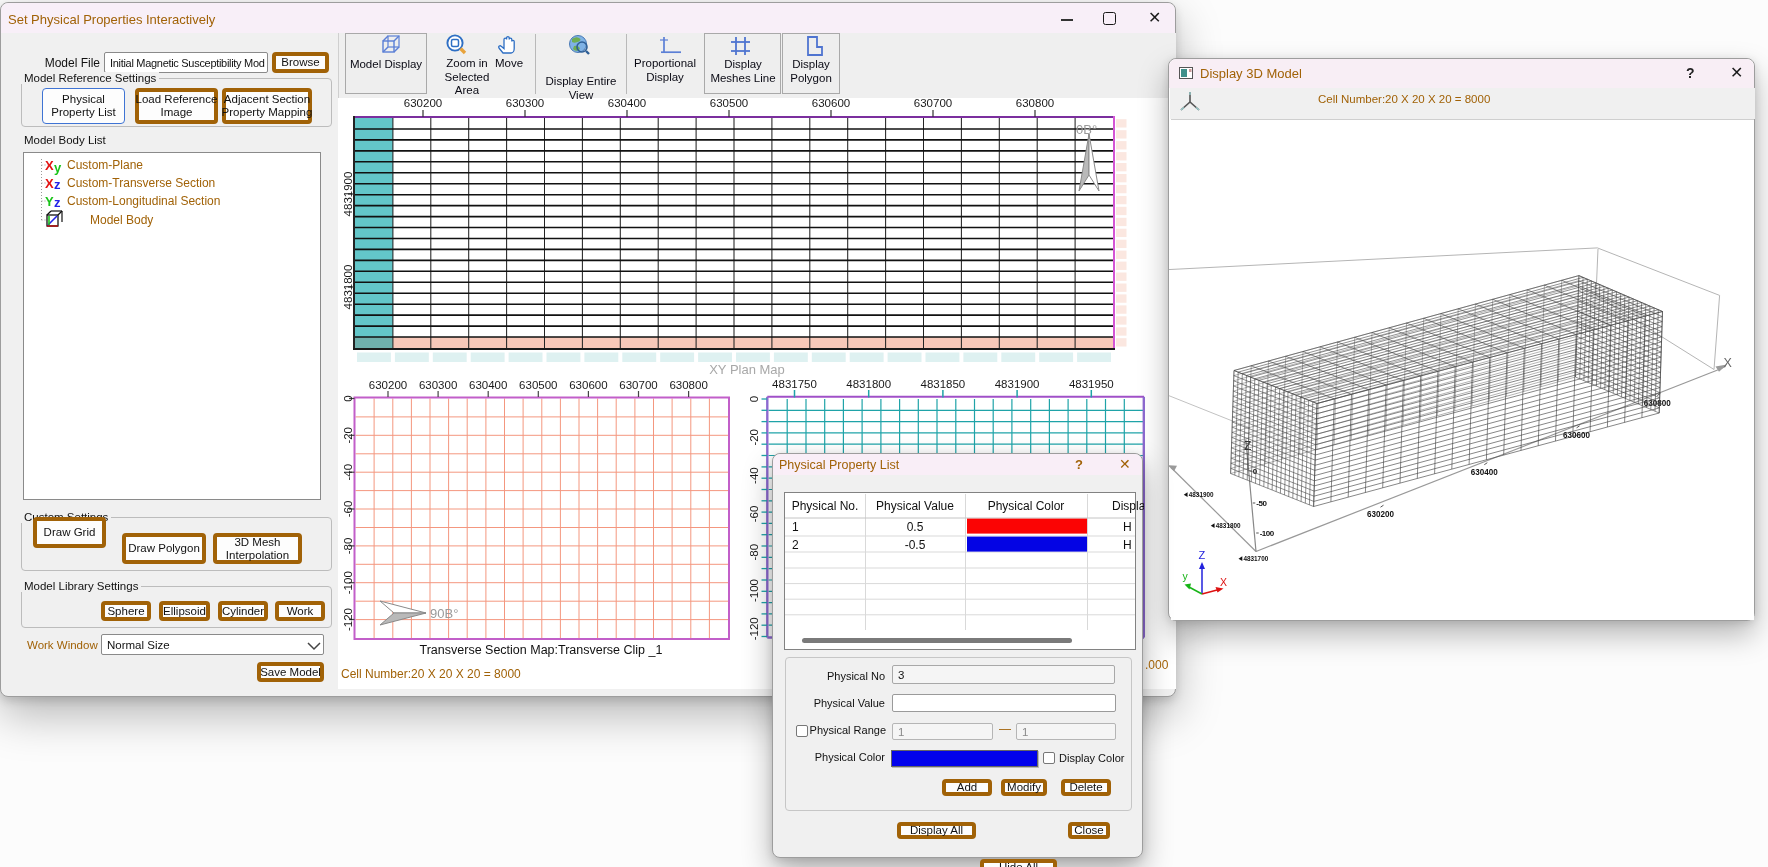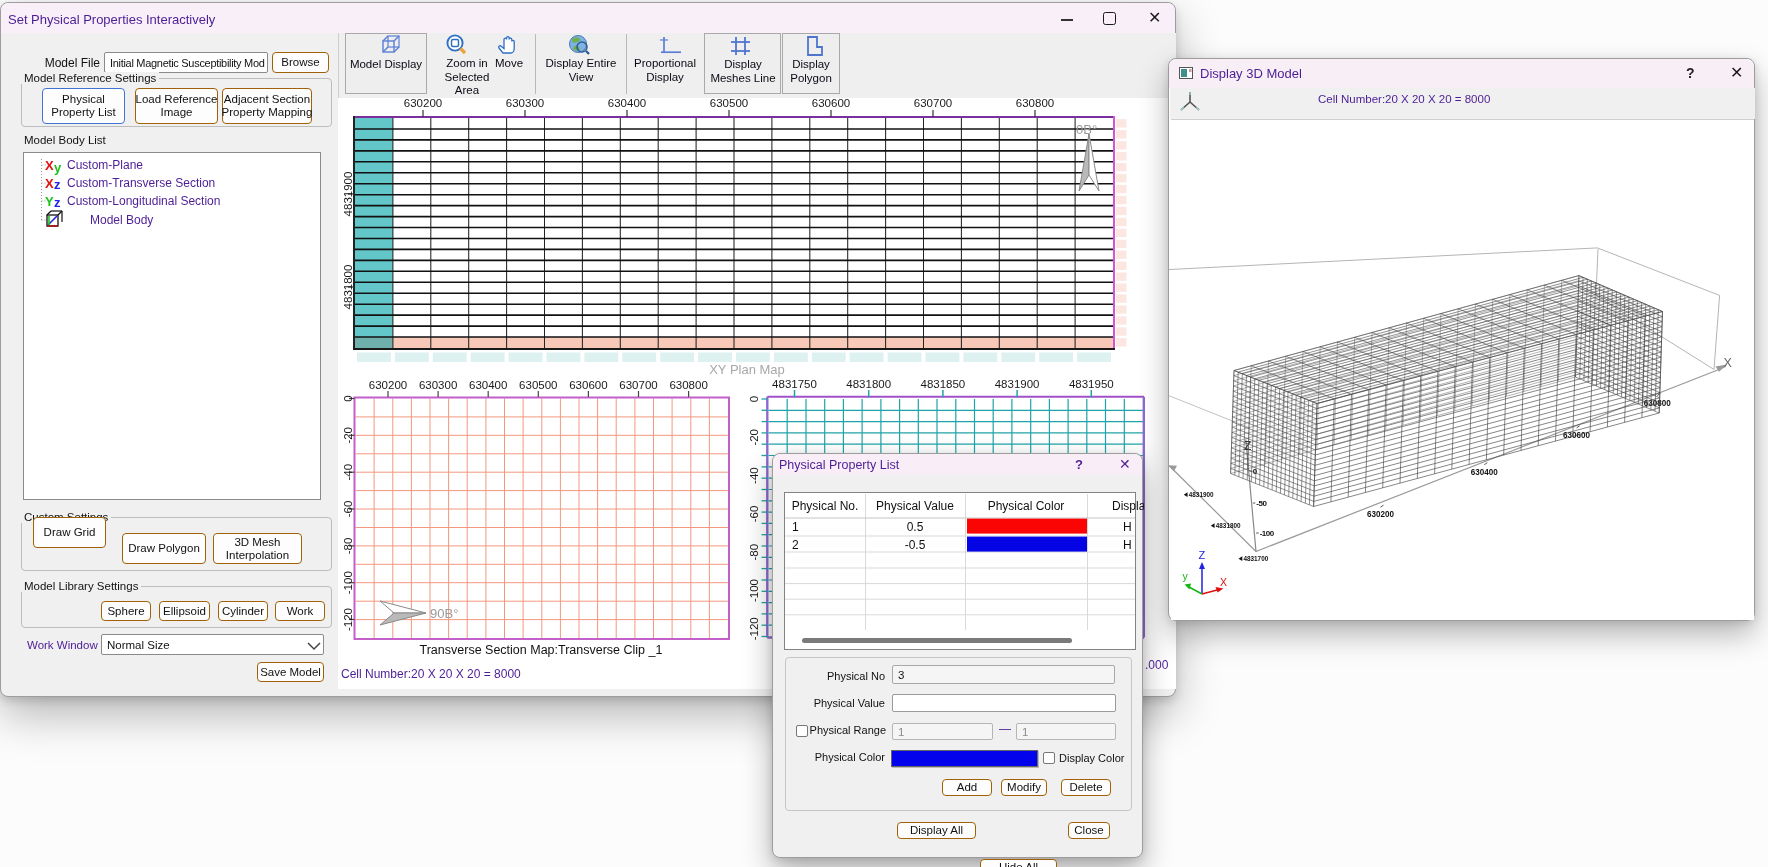--- a/index.html
+++ b/index.html
@@ -1,18 +1,18 @@
 <!DOCTYPE html>
 <html><head><meta charset="utf-8"><style>
 * { margin:0; padding:0; box-sizing:border-box; font-family:"Liberation Sans",sans-serif; }
 body { width:1768px; height:867px; overflow:hidden; background:#fcfcfc; position:relative; }
 .win { position:absolute; border-radius:8px; }
-.lab { position:absolute; font-size:12px; color:#4c1d95; white-space:nowrap; }
+.lab { position:absolute; font-size:12px; color:#a16207; white-space:nowrap; }
 .rlab { position:absolute; font-size:11px; color:#111; white-space:nowrap; text-align:right; }
-.btn { position:absolute; background:#fdfdfd; border:1px solid #a16207; border-radius:4px; font-size:11.5px; color:#111; display:flex; align-items:center; justify-content:center; text-align:center; line-height:13px; white-space:nowrap; }
+.btn { position:absolute; background:#fdfdfd; border:4px solid #a16207; border-radius:4px; font-size:11.5px; color:#111; display:flex; align-items:center; justify-content:center; text-align:center; line-height:13px; white-space:nowrap; }
 .grp { position:absolute; border:1px solid #bcbcbc; border-radius:4px; }
 .grplab { position:absolute; font-size:11.5px; color:#111; background:#f0f0f0; padding:0 3px; white-space:nowrap; }
 .field { position:absolute; background:#fff; border:1px solid #9a9a9a; border-radius:2px; font-size:11.5px; color:#111; padding-left:5px; display:flex; align-items:center; white-space:nowrap; overflow:hidden; }
 .tbtxt { position:absolute; font-size:11.5px; color:#0a0a14; text-align:center; line-height:13.5px; white-space:nowrap; }
 svg { position:absolute; left:0; top:0; }
 </style></head><body>
 
 <div class="win" id="mainwin" style="left:0;top:2px;width:1176px;height:695px;background:#f0f0f0;border:1px solid #9d9d9d;box-shadow:0 18px 45px rgba(0,0,0,0.28), 0 4px 10px rgba(0,0,0,0.14);">
   <div style="position:absolute;left:0;top:0;width:100%;height:30px;background:#f8eff8;border-radius:8px 8px 0 0;"></div>
   <div class="lab" style="left:7px;top:9px;font-size:13px;">Set Physical Properties Interactively</div>
@@ -90,21 +90,21 @@
 
   <div style="position:absolute;left:337px;top:30px;width:838px;height:65px;background:#efefef;border-left:1px solid #cfcfcf;"></div>
   <div style="position:absolute;left:344px;top:30px;width:82px;height:61px;background:#eeeeee;border:1px solid #a9a9a9;"></div>
   <div style="position:absolute;left:703px;top:30px;width:77px;height:61px;background:#eeeeee;border:1px solid #a9a9a9;"></div>
   <div style="position:absolute;left:781px;top:30px;width:58px;height:61px;background:#eeeeee;border:1px solid #a9a9a9;"></div>
   <div style="position:absolute;left:534px;top:31px;width:1px;height:60px;background:#b9b9b9;"></div>
   <div style="position:absolute;left:625px;top:31px;width:1px;height:60px;background:#b9b9b9;"></div>
   <div class="tbtxt" style="left:344px;top:55px;width:82px;">Model Display</div>
   <div class="tbtxt" style="left:427px;top:54px;width:78px;">Zoom in<br>Selected<br>Area</div>
   <div class="tbtxt" style="left:487px;top:54px;width:42px;">Move</div>
-  <div class="tbtxt" style="left:536px;top:54px;width:88px;">Display Entire<br>View</div>
+  <div class="tbtxt" style="left:536px;top:72px;width:88px;">Display Entire<br>View</div>
   <div class="tbtxt" style="left:626px;top:54px;width:76px;">Proportional<br>Display</div>
   <div class="tbtxt" style="left:704px;top:55px;width:76px;">Display<br>Meshes Line</div>
   <div class="tbtxt" style="left:782px;top:55px;width:56px;">Display<br>Polygon</div>
 
   <svg width="850" height="62" style="left:330px;top:30px;" viewBox="0 0 850 62">
 
     <g stroke="#5b7fd6" stroke-width="1.4" fill="none">
       <rect x="52" y="8" width="11" height="11"></rect>
       <rect x="57" y="3" width="11" height="11" opacity="0.85"></rect>
       <line x1="52" y1="8" x2="57" y2="3"></line>

